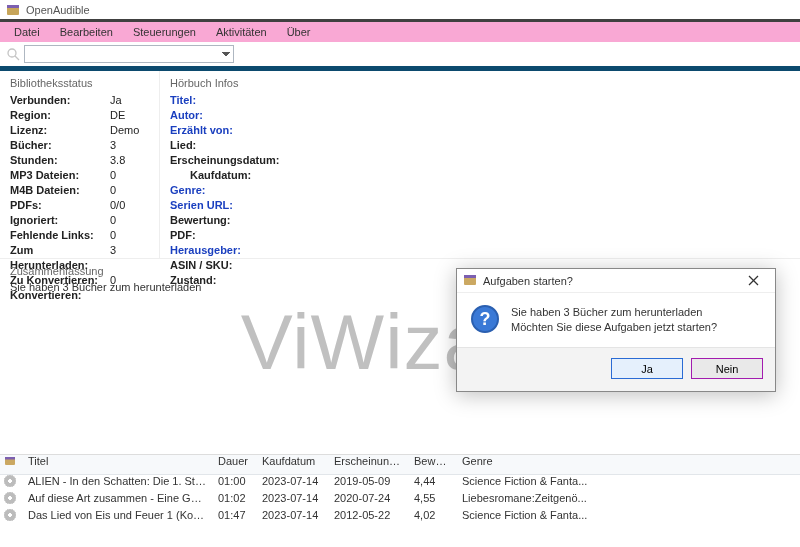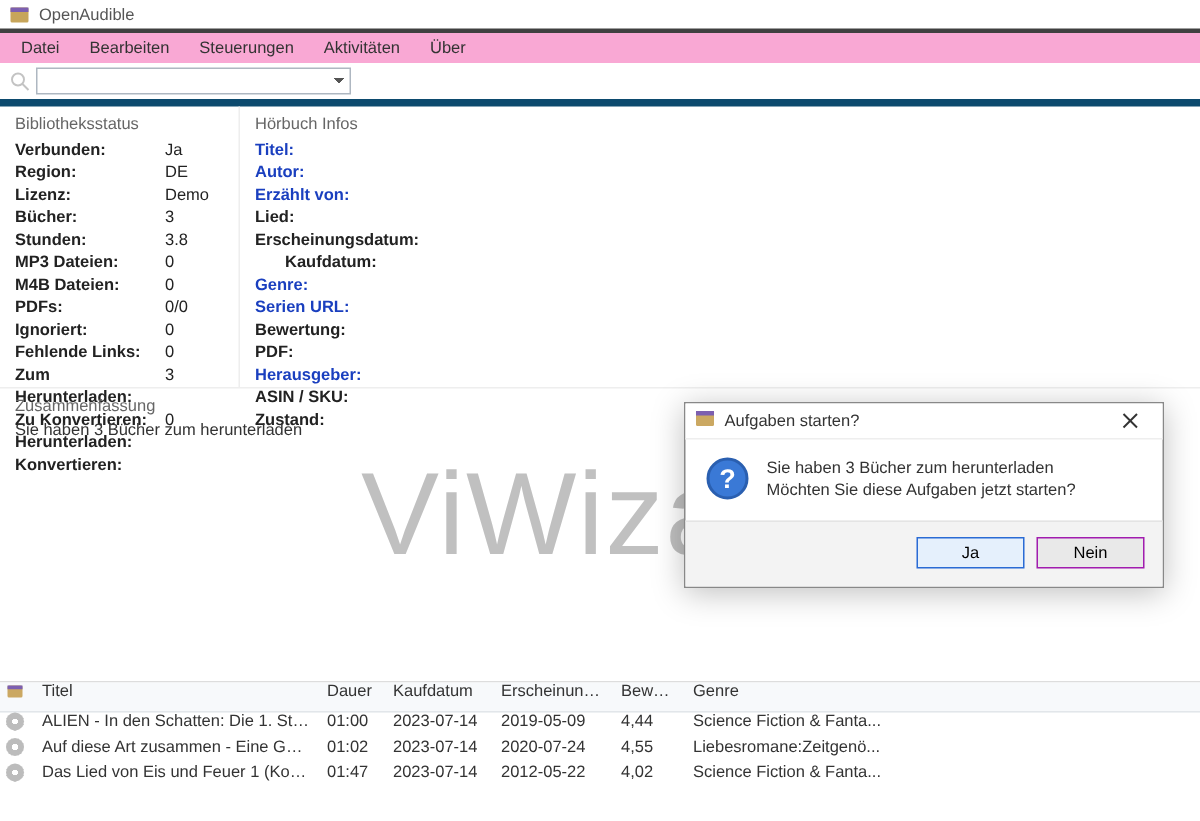--- a/index.html
+++ b/index.html
@@ -129,24 +129,20 @@
         </div>
         <div class="kv">
           <span class="k link-blue">Zum Herunterladen:</span>
           <span class="v">3</span>
         </div>
         <div class="kv">
           <span class="k link-blue">Zu Konvertieren:</span>
           <span class="v">0</span>
         </div>
         <div class="kv">
-          <span class="k link-blue">Herunterladen:</span>
-          <span class="v"></span>
-        </div>
-        <div class="kv">
           <span class="k link-blue">Konvertieren:</span>
           <span class="v"></span>
         </div>
       </div>
   </div>
   <div class="panel info-panel">
     <div class="panel-title">Hörbuch Infos</div>
     <div id="info-rows">
         <div class="kv">
           <span class="k">Titel:</span>

